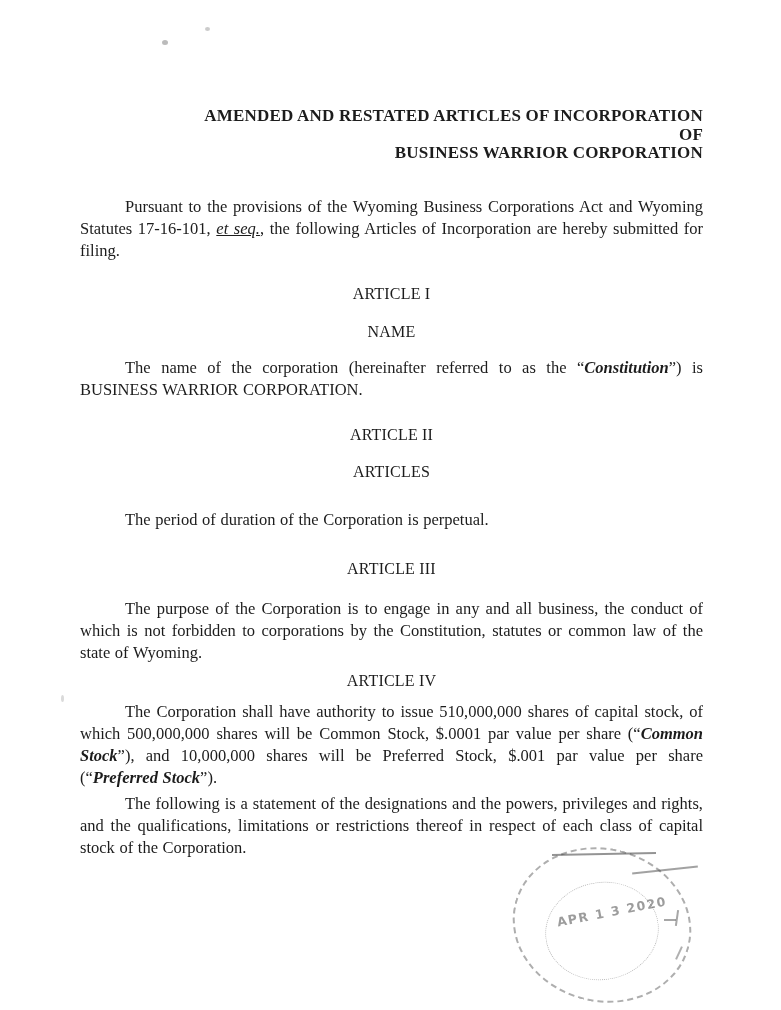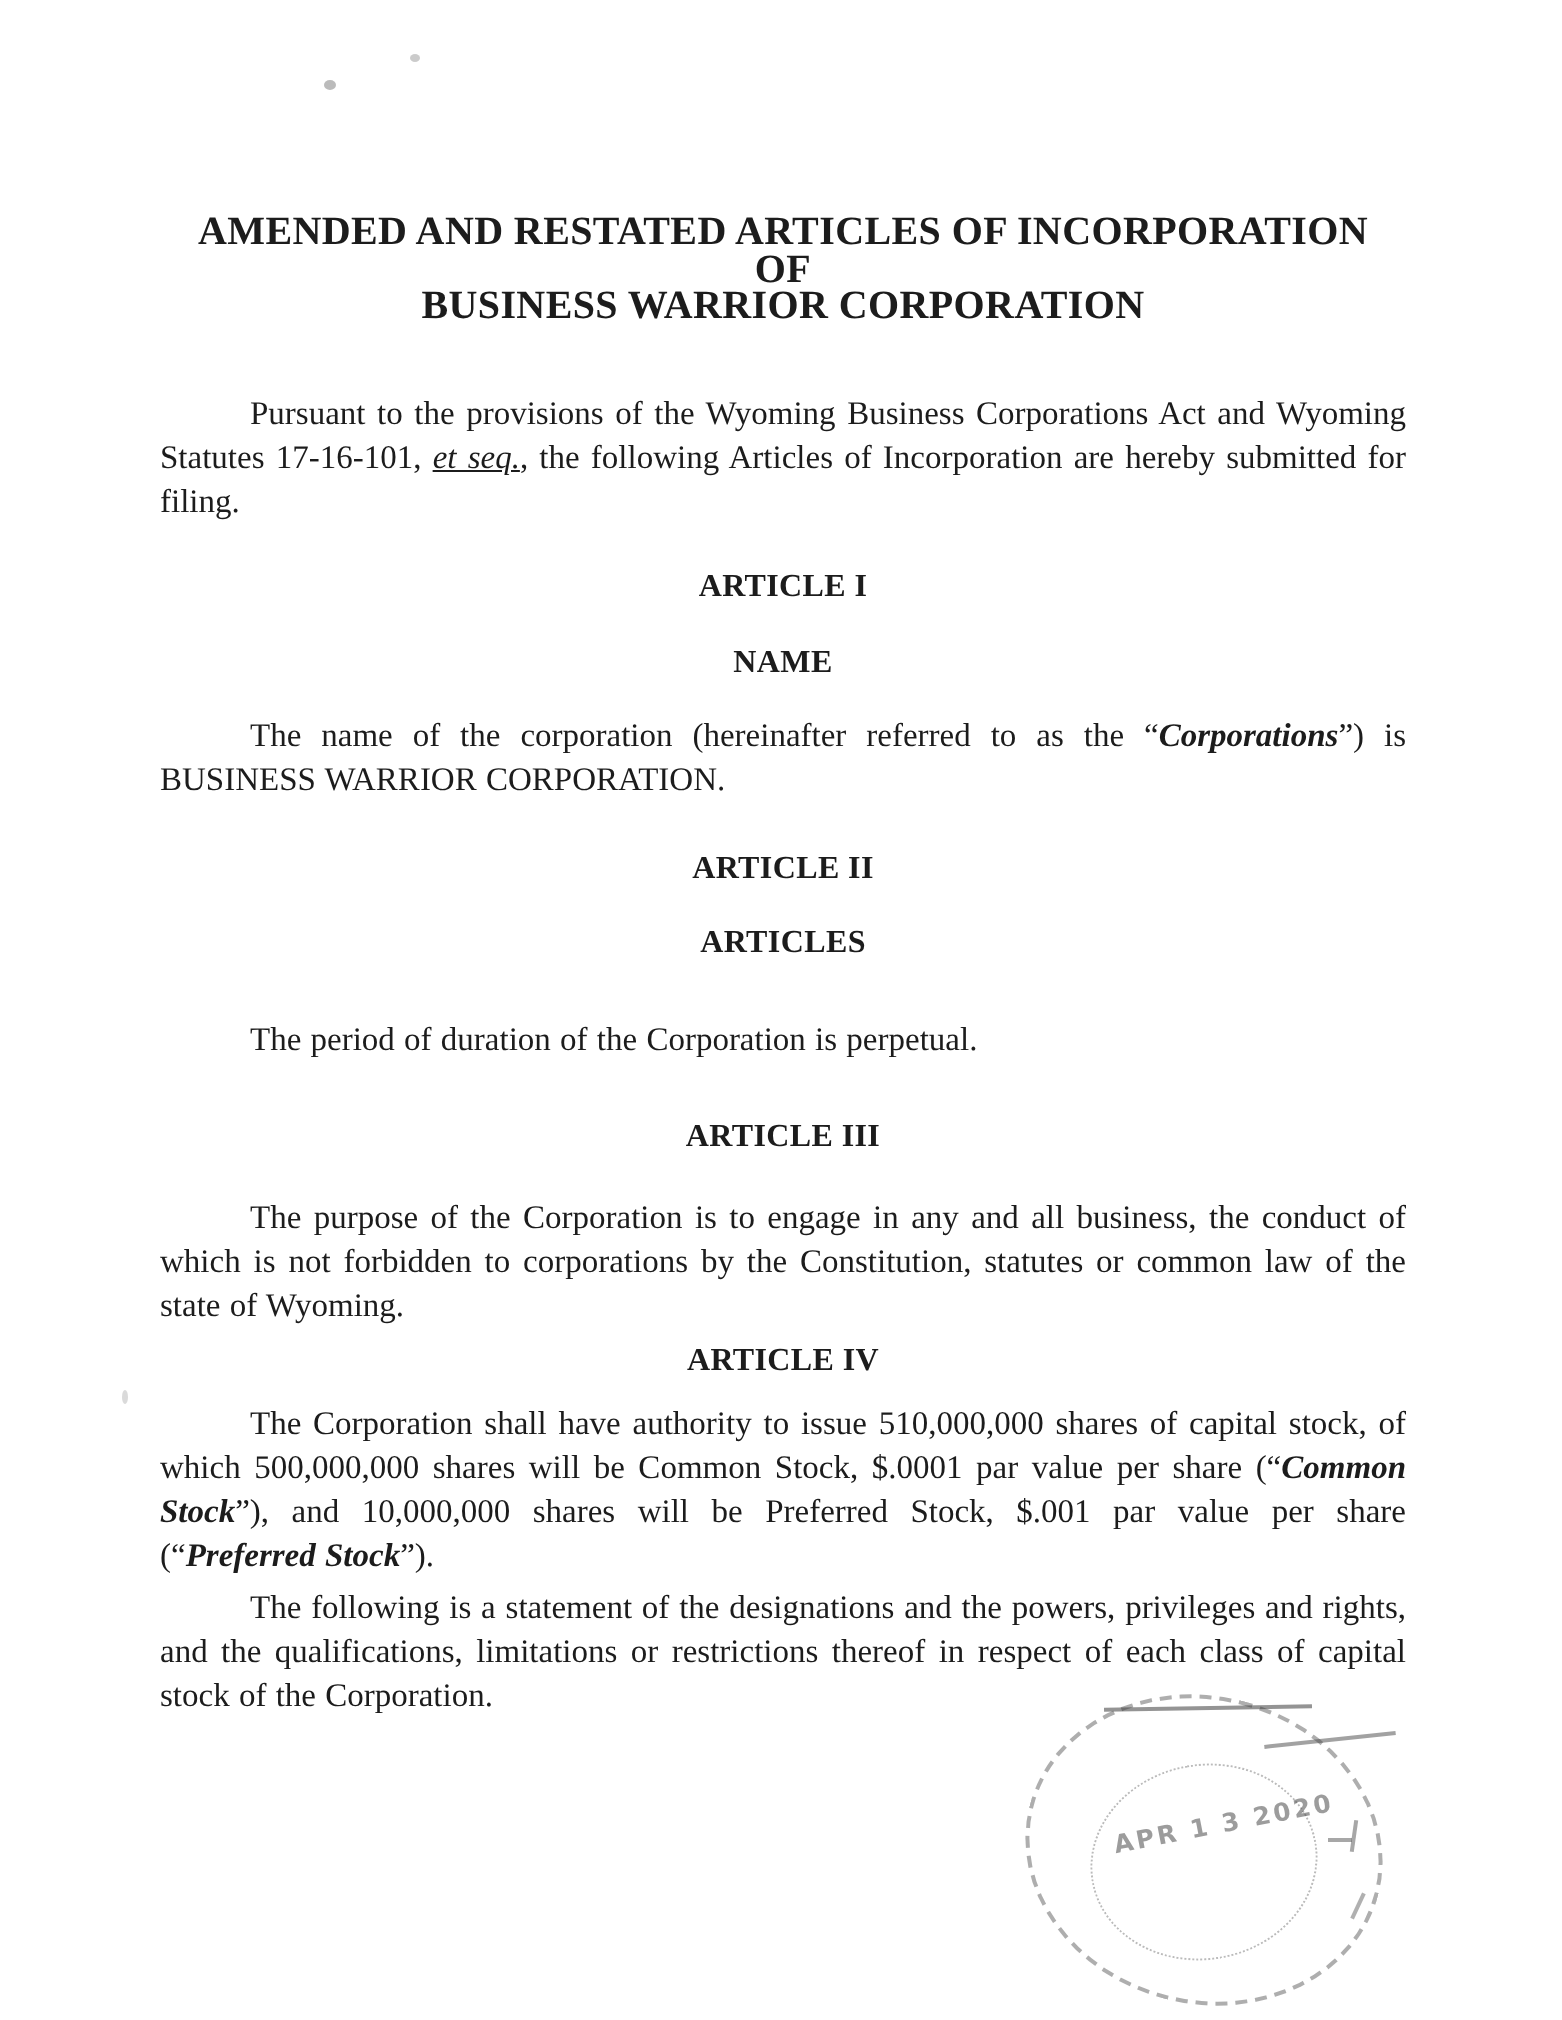--- a/index.html
+++ b/index.html
@@ -13,30 +13,30 @@
     overflow: hidden;
   }
   .content {
     position: absolute;
     left: 80px;
     top: 0;
     width: 623px;
   }
   .doc-title {
     margin: 107px 0 0 0;
-    text-align: center;
+    text-align: right;
     font-weight: bold;
-    font-size: 20px;
+    font-size: 17px;
     line-height: 18.5px;
     letter-spacing: 0.2px;
   }
   .heading {
     margin: 4px;
     text-align: center;
-    font-weight: bold;
+    font-weight: normal;
     font-size: 16px;
     line-height: 18px;
     letter-spacing: 0.2px;
   }
   .body-text {
     margin: 0;
     font-size: 16.5px;
     line-height: 22px;
     text-align: justify;
     text-indent: 45px;
@@ -110,21 +110,21 @@
     <header class="doc-title">
       <div>AMENDED AND RESTATED ARTICLES OF INCORPORATION</div>
       <div>OF</div>
       <div>BUSINESS WARRIOR CORPORATION</div>
     </header>
 
     <p class="body-text mt-intro"><span>Pursuant to the provisions of the Wyoming Business Corporations Act and Wyoming Statutes 17-16-101, </span><span class="lat">et seq.</span><span>, the following Articles of Incorporation are hereby submitted for filing.</span></p>
 
     <h2 class="heading mt-a1">ARTICLE I</h2>
     <h2 class="heading mt-s1">NAME</h2>
-    <p class="body-text mt-p1"><span>The name of the corporation (hereinafter referred to as the “</span><span class="term">Corporations</span><span>”) is BUSINESS WARRIOR CORPORATION.</span></p>
+    <p class="body-text mt-p1"><span>The name of the corporation (hereinafter referred to as the “</span><span class="term">Constitution</span><span>”) is BUSINESS WARRIOR CORPORATION.</span></p>
 
     <h2 class="heading mt-a2">ARTICLE II</h2>
     <h2 class="heading mt-s2">ARTICLES</h2>
     <p class="body-text mt-p2">The period of duration of the Corporation is perpetual.</p>
 
     <h2 class="heading mt-a3">ARTICLE III</h2>
     <p class="body-text mt-p3">The purpose of the Corporation is to engage in any and all business, the conduct of which is not forbidden to corporations by the Constitution, statutes or common law of the state of Wyoming.</p>
 
     <h2 class="heading mt-a4">ARTICLE IV</h2>
     <p class="body-text mt-p4"><span>The Corporation shall have authority to issue 510,000,000 shares of capital stock, of which 500,000,000 shares will be Common Stock, $.0001 par value per share (“</span><span class="term">Common Stock</span><span>”), and 10,000,000 shares will be Preferred Stock, $.001 par value per share (“</span><span class="term">Preferred Stock</span><span>”).</span></p>

